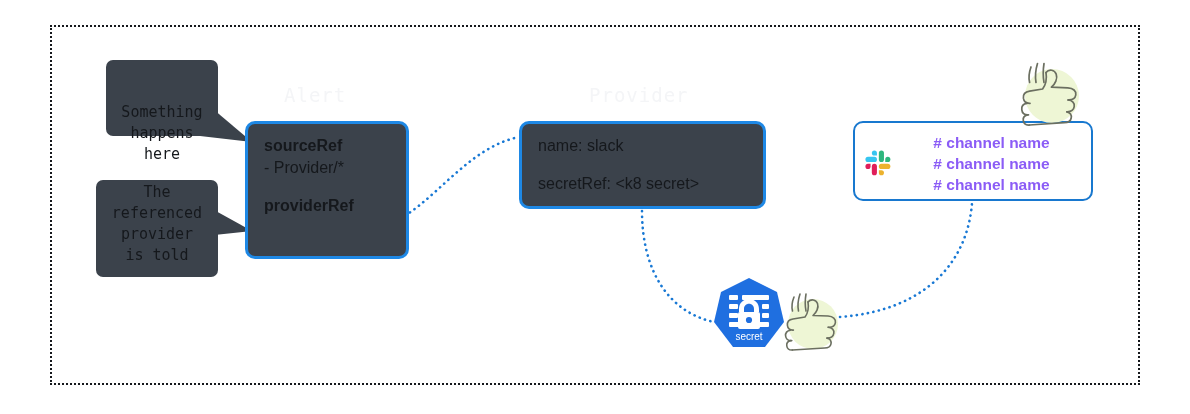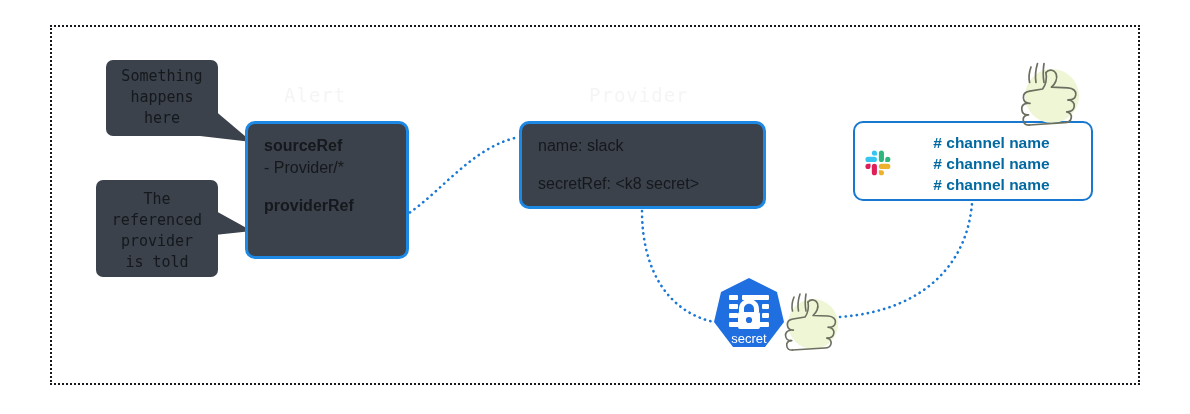--- a/index.html
+++ b/index.html
@@ -49,44 +49,44 @@
 
   
   #slack-card{
     position:absolute;left:853px;top:121px;width:240px;height:80px;
     background:#ffffff;border:2.5px solid #1878cf;border-radius:10px;
     box-sizing:border-box;
   }
   #slack-logo{position:absolute;left:10px;top:27px;width:26px;height:26px;}
   .chan-list{position:absolute;left:45px;top:9px;right:8px;}
   .chan{
-    font-size:15.5px;font-weight:bold;line-height:21px;color:#0369a1;
+    font-size:15.5px;font-weight:bold;line-height:21px;color:#8b5cf6;
     white-space:nowrap;text-align:center;
   }
 
   
   .bubble{
     position:absolute;background:#3b424b;border-radius:7px;
     box-sizing:border-box;
   }
   .bubble .btxt{
     font-family:"DejaVu Sans Mono","Liberation Mono",monospace;
     font-size:15px;line-height:21px;color:#15181c;
     text-align:center;white-space:pre;
   }
   #bubble-1{left:106px;top:60px;width:112px;height:76px;}
-  #bubble-1 .btxt{padding-top:6px;}
+  #bubble-1 .btxt{padding-top:6px;margin-top:36px;}
   #bubble-2{left:96px;top:180px;width:122px;height:97px;}
-  #bubble-2 .btxt{padding-top:9px;}
+  #bubble-2 .btxt{padding-top:2px;}
 
   
   #secret-badge{position:absolute;left:713px;top:277px;width:72px;height:80px;}
   .secret-word{
     position:absolute;left:0;top:54px;width:72px;text-align:center;
-    font-size:13px;color:#ffffff;font-family:"Liberation Sans",sans-serif;
+    font-size:10px;color:#ffffff;font-family:"Liberation Sans",sans-serif;
   }
 
   
   .thumb{position:absolute;}
   #thumb-secret{left:778px;top:288px;width:62px;height:70px;}
   #thumb-slack{left:1014px;top:58px;width:68px;height:76px;}
 
   svg{display:block;overflow:visible;}
   .edges{position:absolute;left:0;top:0;width:1190px;height:414px;pointer-events:none;}
 </style>

